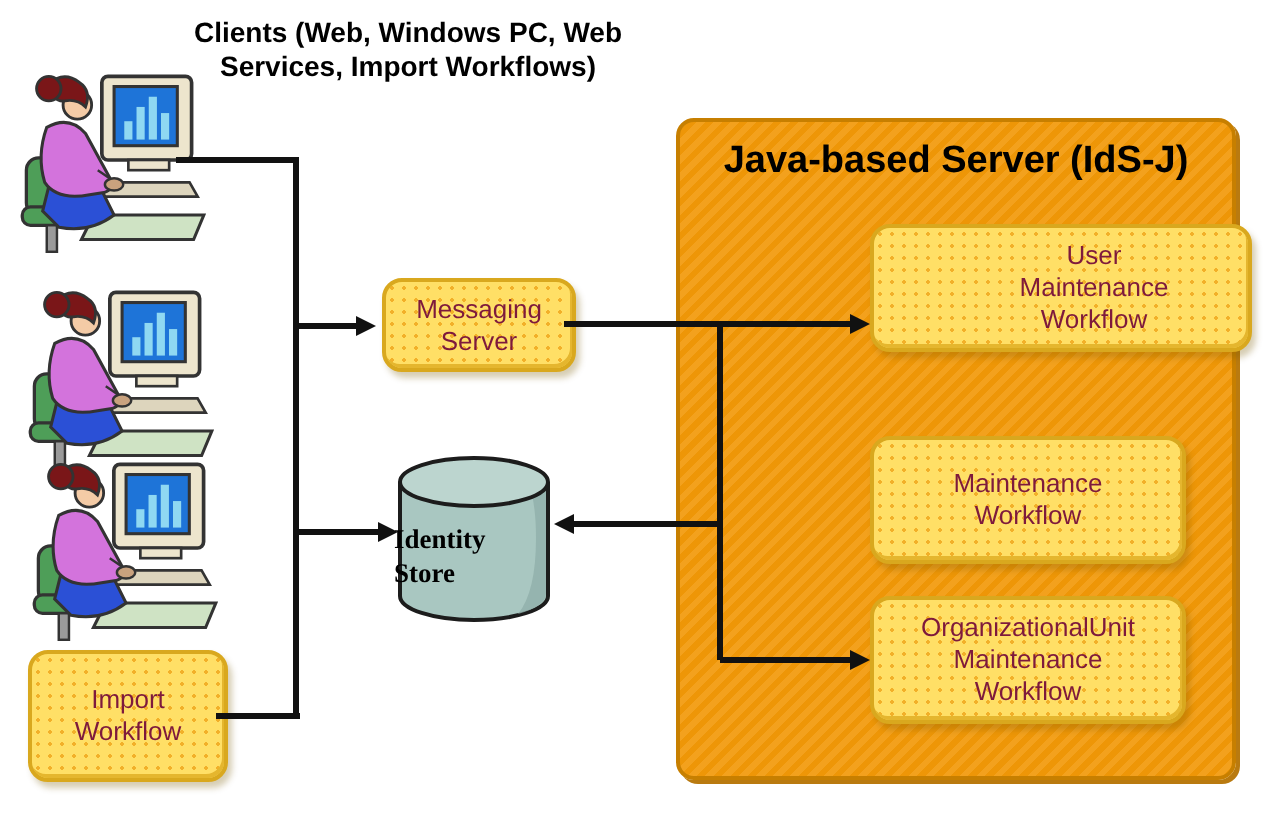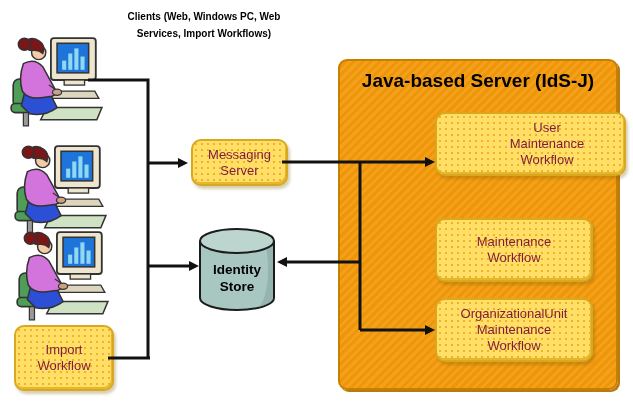--- a/index.html
+++ b/index.html
@@ -2,21 +2,21 @@
 <html><head>
 <meta charset="utf-8">
 <style>
   html,body{margin:0;padding:0;}
   body{font-family:"Liberation Sans", sans-serif;}
   .stage{
     position:relative;width:633px;height:420px;background:#ffffff;overflow:hidden;
   }
   .diagram-title{
     position:absolute;left:58px;top:8px;width:292px;text-align:center;
-    font-weight:bold;font-size:10px;line-height:17px;color:#000;
+    font-weight:bold;font-size:14px;line-height:17px;color:#000;
   }
   .yellow-box{
     position:absolute;border:2px solid #D9A81E;border-radius:10px;
     background:radial-gradient(circle, rgba(238,160,20,.75) 0.8px, rgba(0,0,0,0) 1px) 0 0/6px 6px, #FFDF66;
     box-shadow:2px 3px 3px rgba(120,90,0,0.30), inset -1px -2px 0 #E5B62E;
     color:#7E1A3C;font-size:13px;line-height:16px;text-align:center;
     display:flex;flex-direction:column;justify-content:center;align-items:center;
   }
   .yellow-box span{display:block;}
   .server-box{
@@ -24,22 +24,22 @@
     border:2px solid #C77F00;border-radius:9px;
     background:repeating-linear-gradient(135deg,#F3A11D 0 3px,#EE9607 3px 6px);
     box-shadow:2px 2px 0 #B97A10;
   }
   .server-title{
     position:absolute;left:0;top:9px;width:100%;text-align:center;
     font-weight:bold;font-size:19px;color:#000;
   }
   .cylinder-wrap{position:absolute;left:197px;top:227px;width:80px;height:86px;}
   .cylinder-label{
-    position:absolute;left:0;top:34px;width:100%;text-align:center;
-    font-weight:bold;font-size:13.5px;line-height:17px;color:#000;
+    position:absolute;left:0;top:34px;width:100%;
+    font-weight:bold;font-size:13.5px;line-height:17px;color:#000;font-family:Liberation Serif, serif;
   }
   .client{position:absolute;width:102px;height:97px;}
   svg.overlay{position:absolute;left:0;top:0;pointer-events:none;}
 </style>
 </head>
 <body>
 
 <div class="stage">
 
   <svg width="0" height="0" style="position:absolute" aria-hidden="true">

